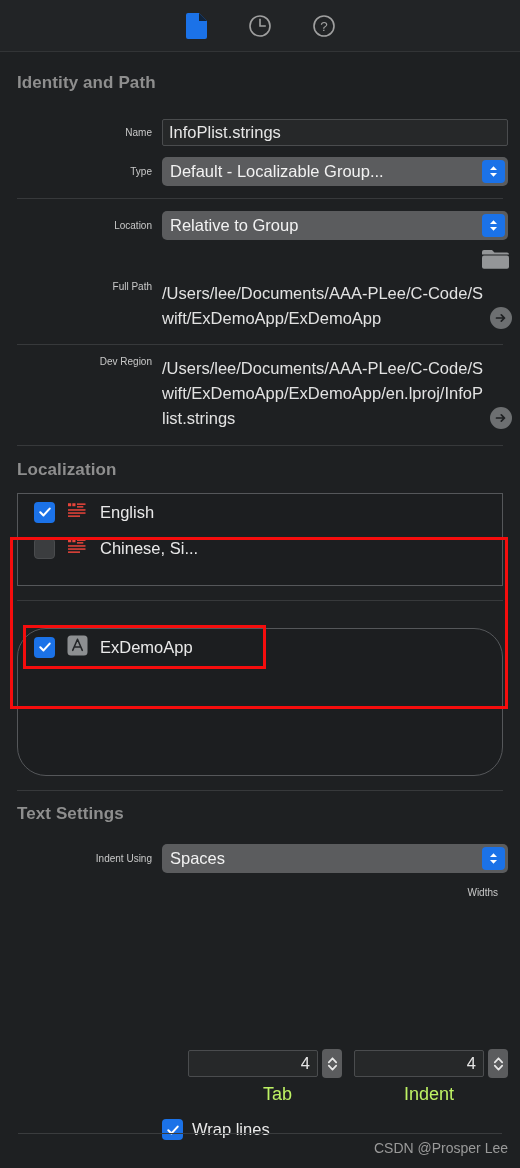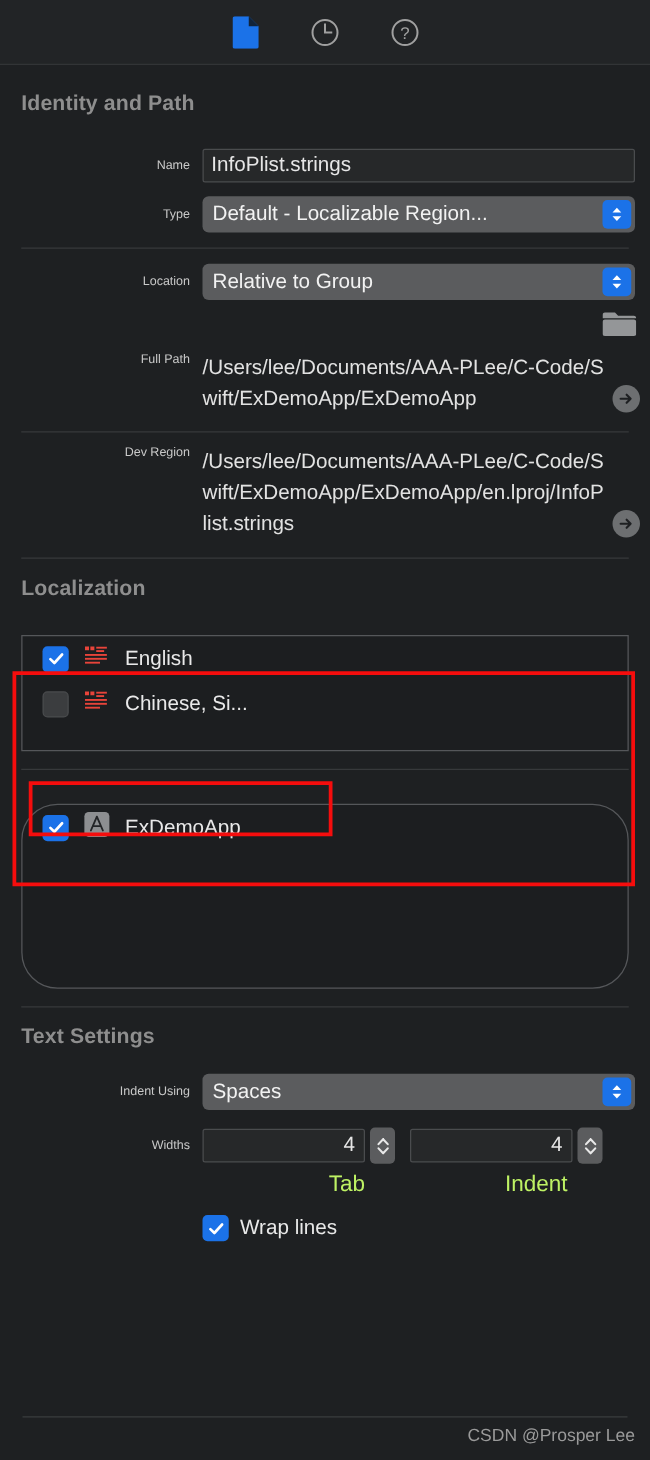--- a/index.html
+++ b/index.html
@@ -149,21 +149,21 @@
   <div style="height:26px"></div>
   <div class="row">
     <div class="lbl">Name</div>
     <div class="textfield">InfoPlist.strings</div>
   </div>
 
   <div style="height:11px"></div>
   <div class="row">
     <div class="lbl">Type</div>
     <div class="popup">
-      <span>Default - Localizable Region...</span>
+      <span>Default - Localizable Group...</span>
       <span class="chev">
         <svg width="11" height="15" viewBox="0 0 11 15">
           <path d="M5.5 2.2 L9 6 H2 z" fill="#ffffff"></path>
           <path d="M5.5 12.8 L9 9 H2 z" fill="#ffffff"></path>
         </svg>
       </span>
     </div>
   </div>
 
   <div style="height:12px"></div>
@@ -217,21 +217,21 @@
     </span>
   </div>
 
   <div style="height:14px"></div>
   <div class="divider"></div>
 
   <div style="height:14px"></div>
   <div class="section-title">Localization</div>
   <div style="height:13px"></div>
 
-  <div class="listbox" style="height:93px;margin-top:14px;">
+  <div class="listbox" style="height:93px;">
     <div class="listrow">
       <span class="cb on">
         <svg width="14" height="14" viewBox="0 0 14 14">
           <path d="M2.3 7.3 L5.5 10.4 L11.7 3.6" fill="none" stroke="#fff" stroke-width="2.1" stroke-linecap="round" stroke-linejoin="round"></path>
         </svg>
       </span>
       <span>
         <svg width="21" height="17" viewBox="0 0 21 17">
           <path d="M1 1.2 h3.2 v3 h-3.2 z M5.3 1.2 h3.2 v3 h-3.2 z" fill="#e8443a"></path>
           <rect x="10" y="1.4" width="8.5" height="1.5" fill="#e8443a"></rect>
@@ -296,21 +296,21 @@
       <span class="chev">
         <svg width="11" height="15" viewBox="0 0 11 15">
           <path d="M5.5 2.2 L9 6 H2 z" fill="#ffffff"></path>
           <path d="M5.5 12.8 L9 9 H2 z" fill="#ffffff"></path>
         </svg>
       </span>
     </div>
   </div>
 
   <div style="height:14px"></div>
-  <div class="row" style="align-items:center;">
+  <div class="row" style="align-items:flex-end;flex-direction:column;">
     <div class="lbl">Widths</div>
     <div style="flex:1;display:flex;align-items:center;">
       <div class="numfield" style="width:130px;">4</div>
       <span class="stepper">
         <svg width="11" height="16" viewBox="0 0 11 16">
           <path d="M5.5 2.4 L9.2 6.3 M5.5 2.4 L1.8 6.3" fill="none" stroke="#e8e8e8" stroke-width="1.7" stroke-linecap="round"></path>
           <path d="M5.5 13.6 L9.2 9.7 M5.5 13.6 L1.8 9.7" fill="none" stroke="#e8e8e8" stroke-width="1.7" stroke-linecap="round"></path>
         </svg>
       </span>
       <div style="width:12px"></div>

